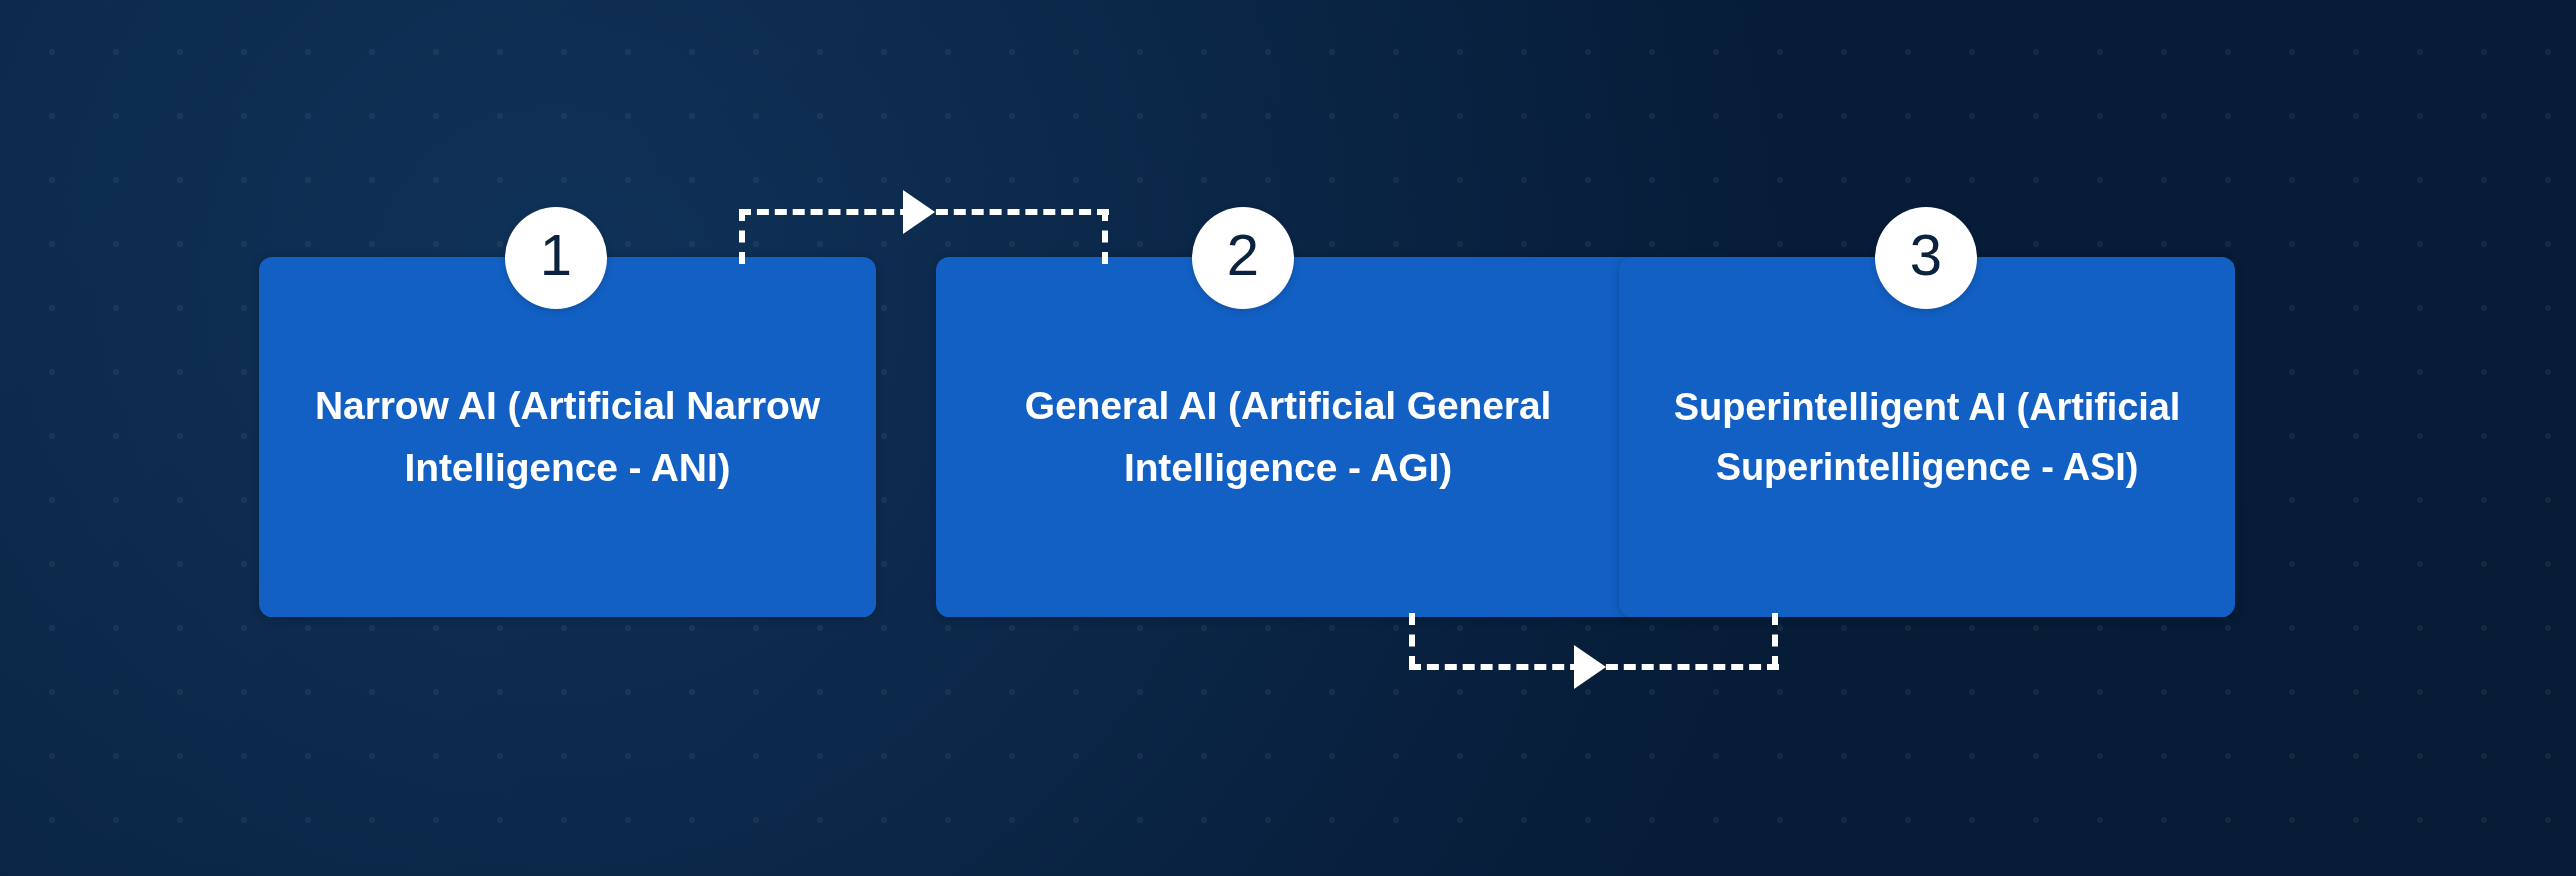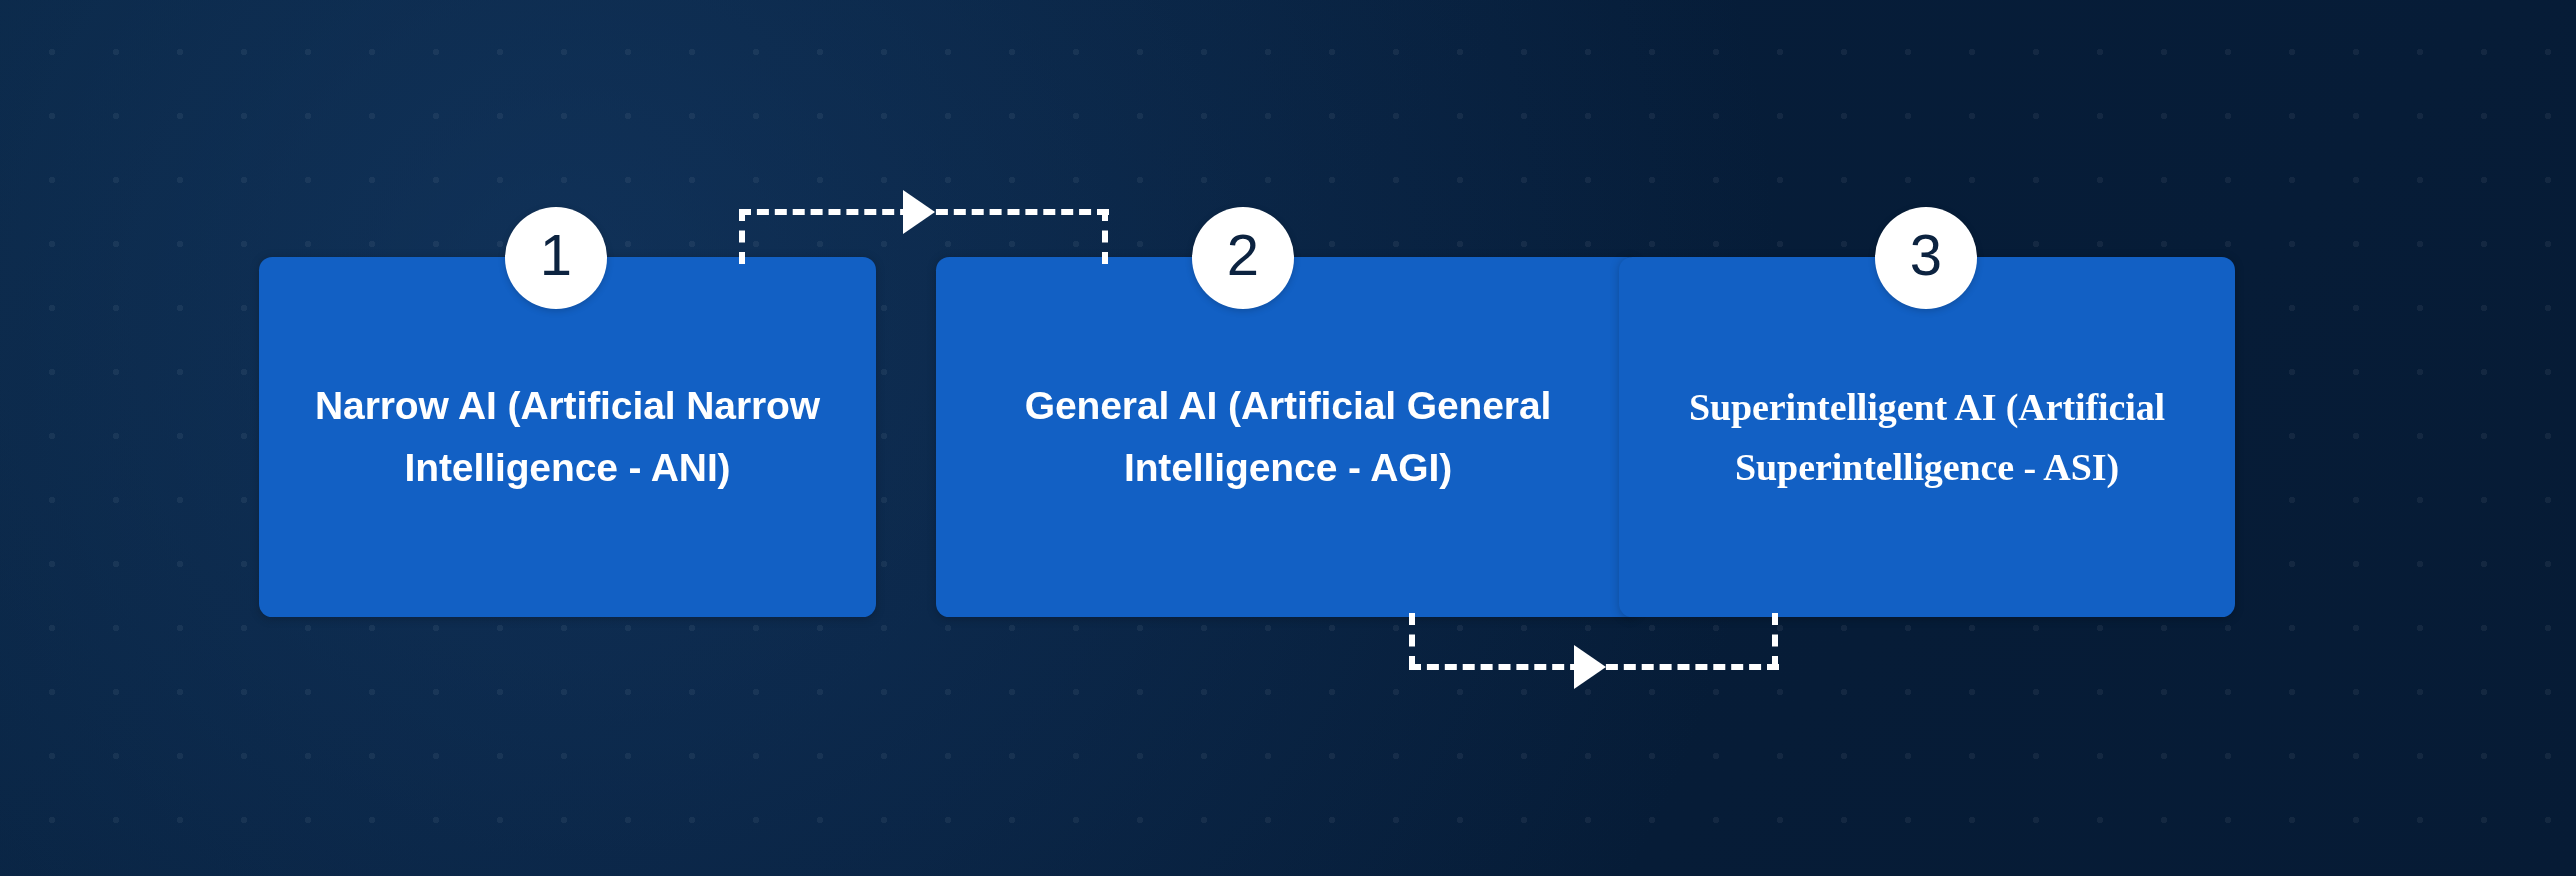--- a/index.html
+++ b/index.html
@@ -47,21 +47,21 @@
 
   .card-label {
     color: #ffffff;
     font-weight: 700;
     font-size: 39px;
     line-height: 1.58;
     letter-spacing: -0.1px;
     text-align: center;
     white-space: pre-line;
   }
-  #card-3 .card-label { font-size: 38px; font-family: Liberation Serif, serif; }
+  #card-3 .card-label { font-size: 38px; }
 
   
   .badge {
     position: absolute;
     width: 102px;
     height: 102px;
     border-radius: 50%;
     background: #ffffff;
     color: #0c2340;
     display: flex;

